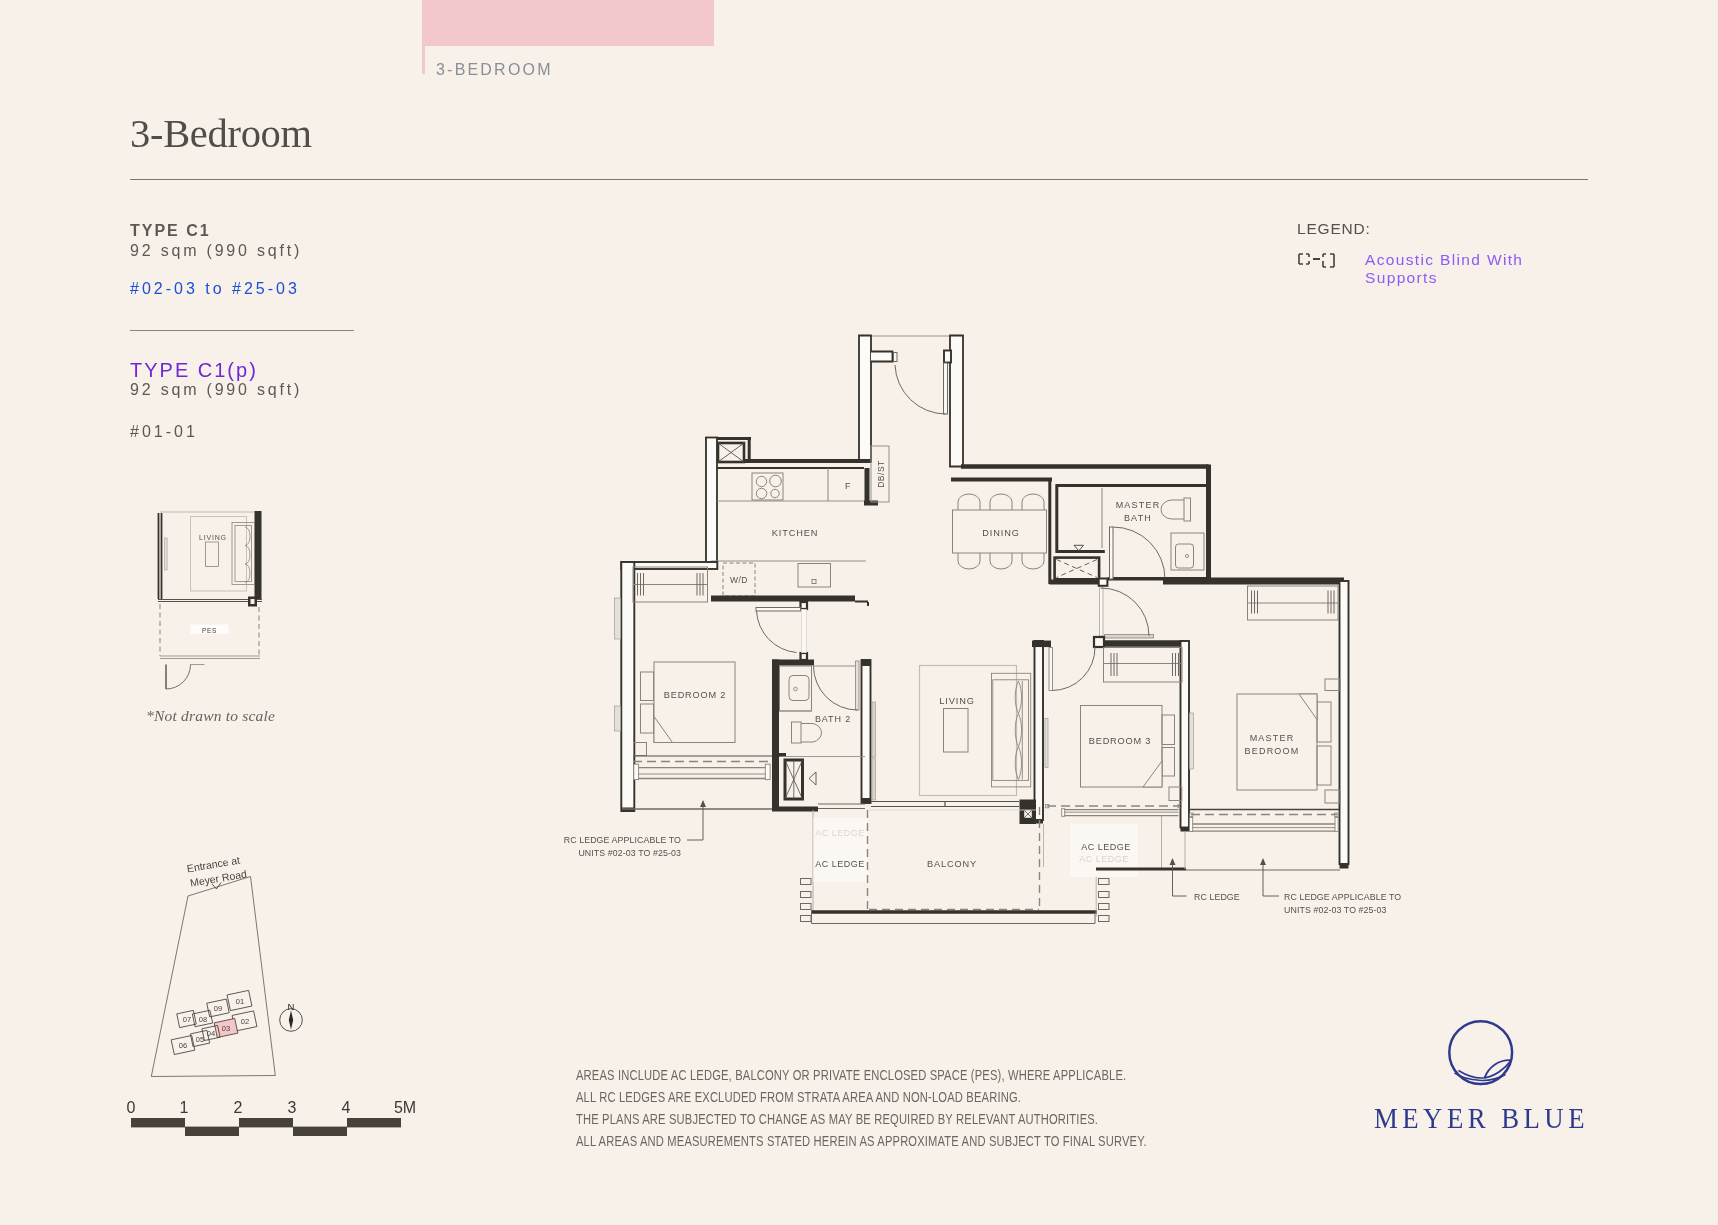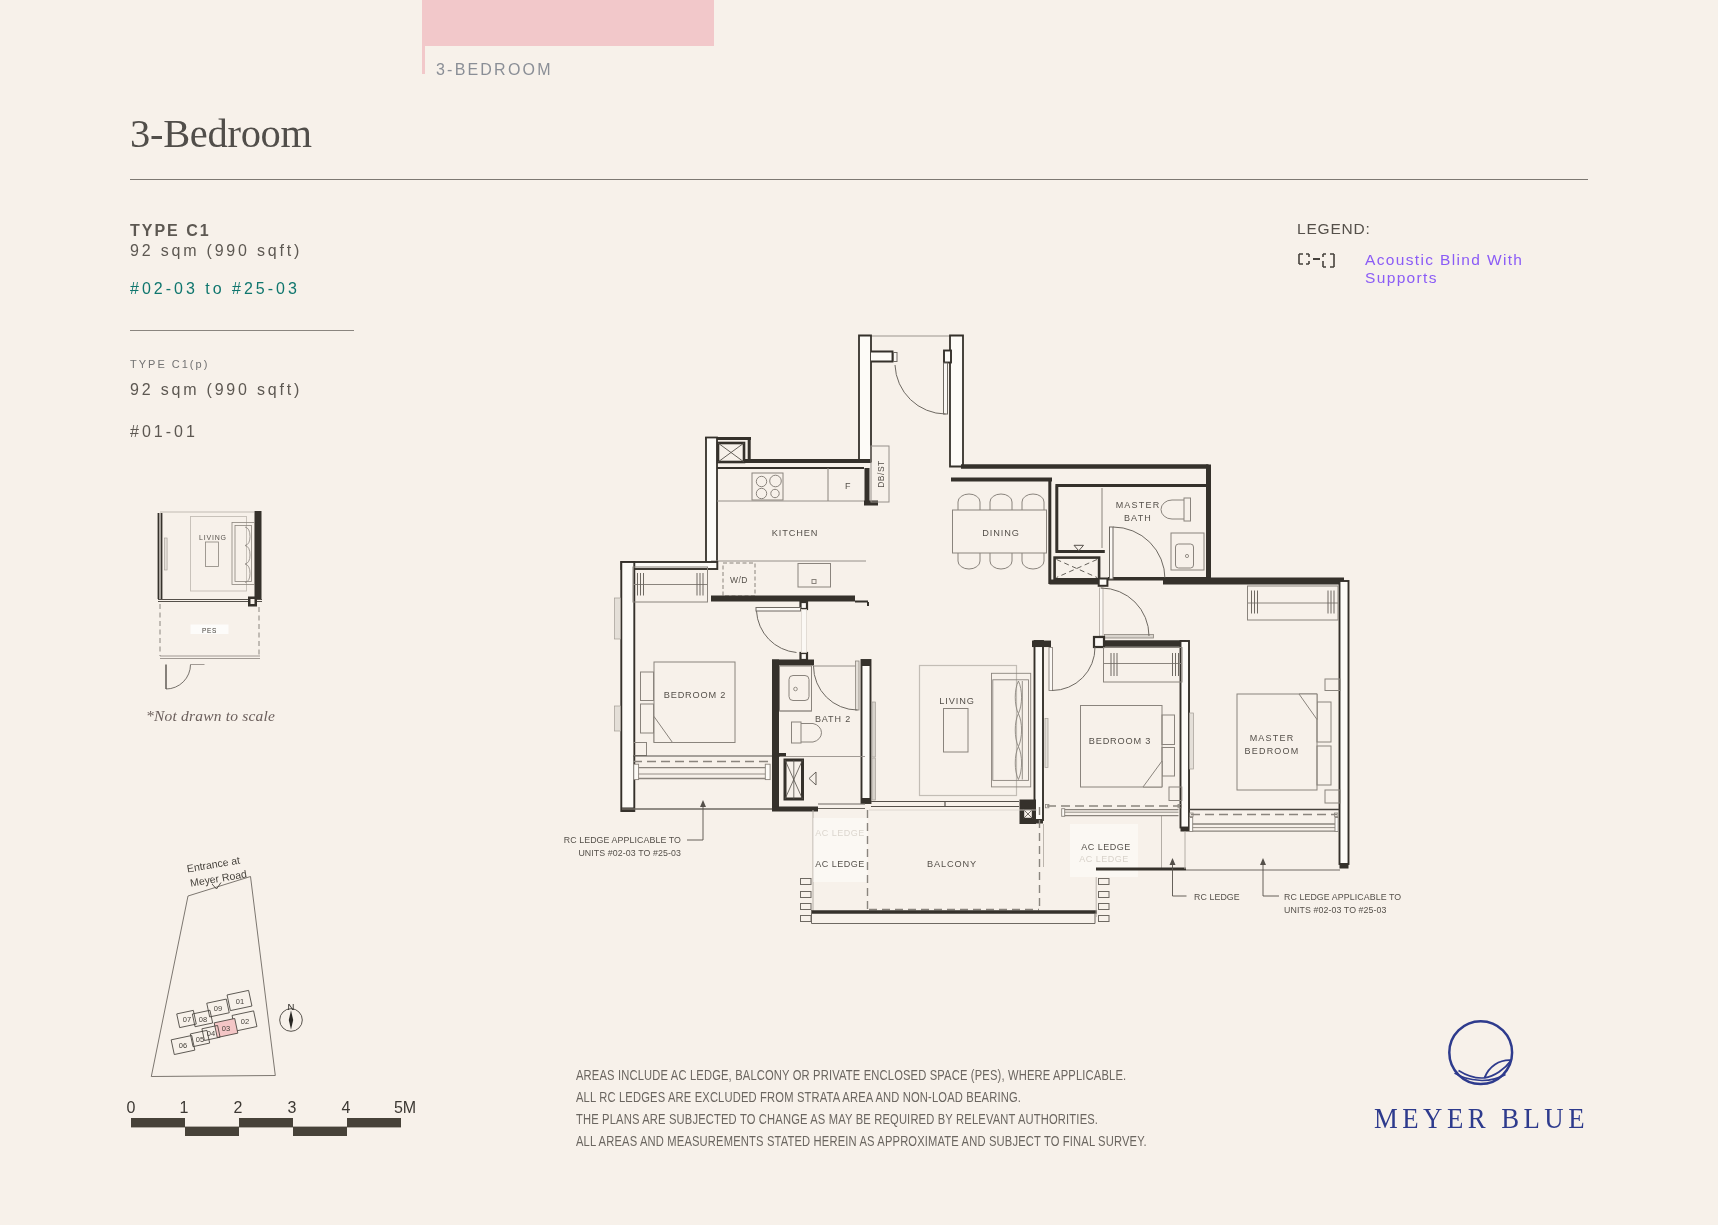--- a/index.html
+++ b/index.html
@@ -17,25 +17,25 @@
 <div class="abs" style="left:436px;top:61px;font-size:16px;letter-spacing:2.2px;color:#8a8e96;">3-BEDROOM</div>
 
 <div class="abs" style="left:130px;top:114px;line-height:1;font-family:'Liberation Serif',serif;font-size:40.5px;letter-spacing:-0.3px;font-weight:400;color:#514e4a;">3-Bedroom</div>
 
 <div class="abs" style="left:130px;top:179px;width:1458px;height:1px;background:#7d7872;"></div>
 
 <div class="abs" style="left:130px;top:221px;line-height:1.2;font-size:16px;letter-spacing:2px;color:#5d5852;font-weight:bold;">TYPE C1</div>
 
 <div class="abs" style="left:130px;top:241px;line-height:1.2;font-size:16px;letter-spacing:2.8px;color:#5d5852;">92 sqm (990 sqft)</div>
 
-<div class="abs" style="left:130px;top:279px;line-height:1.2;font-size:16px;letter-spacing:3px;color:#0f766e;">#02-03 to #25-03</div>
+<div class="abs" style="left:130px;top:279px;line-height:1.2;font-size:16px;letter-spacing:3px;color:#1d4ed8;">#02-03 to #25-03</div>
 
 <div class="abs" style="left:130px;top:330px;width:224px;height:1px;background:#8a857f;"></div>
 
-<div class="abs" style="left:130px;top:358px;line-height:1.2;font-size:11px;letter-spacing:2px;color:#737373;">TYPE C1(p)</div>
+<div class="abs" style="left:130px;top:358px;line-height:1.2;font-size:20px;letter-spacing:2px;color:#6d28d9;">TYPE C1(p)</div>
 
 <div class="abs" style="left:130px;top:380px;line-height:1.2;font-size:16px;letter-spacing:2.8px;color:#5d5852;">92 sqm (990 sqft)</div>
 
 <div class="abs" style="left:130px;top:422px;line-height:1.2;font-size:16px;letter-spacing:3px;color:#5d5852;">#01-01</div>
 
 <div class="abs" style="left:1297px;top:220px;font-size:15.5px;letter-spacing:0.8px;color:#55504a;">LEGEND:</div>
 
 <div class="abs" style="left:1297px;top:251px;width:300px;height:18px;">
   <svg width="300" height="18" style="position:absolute;left:0;top:0;">
 

